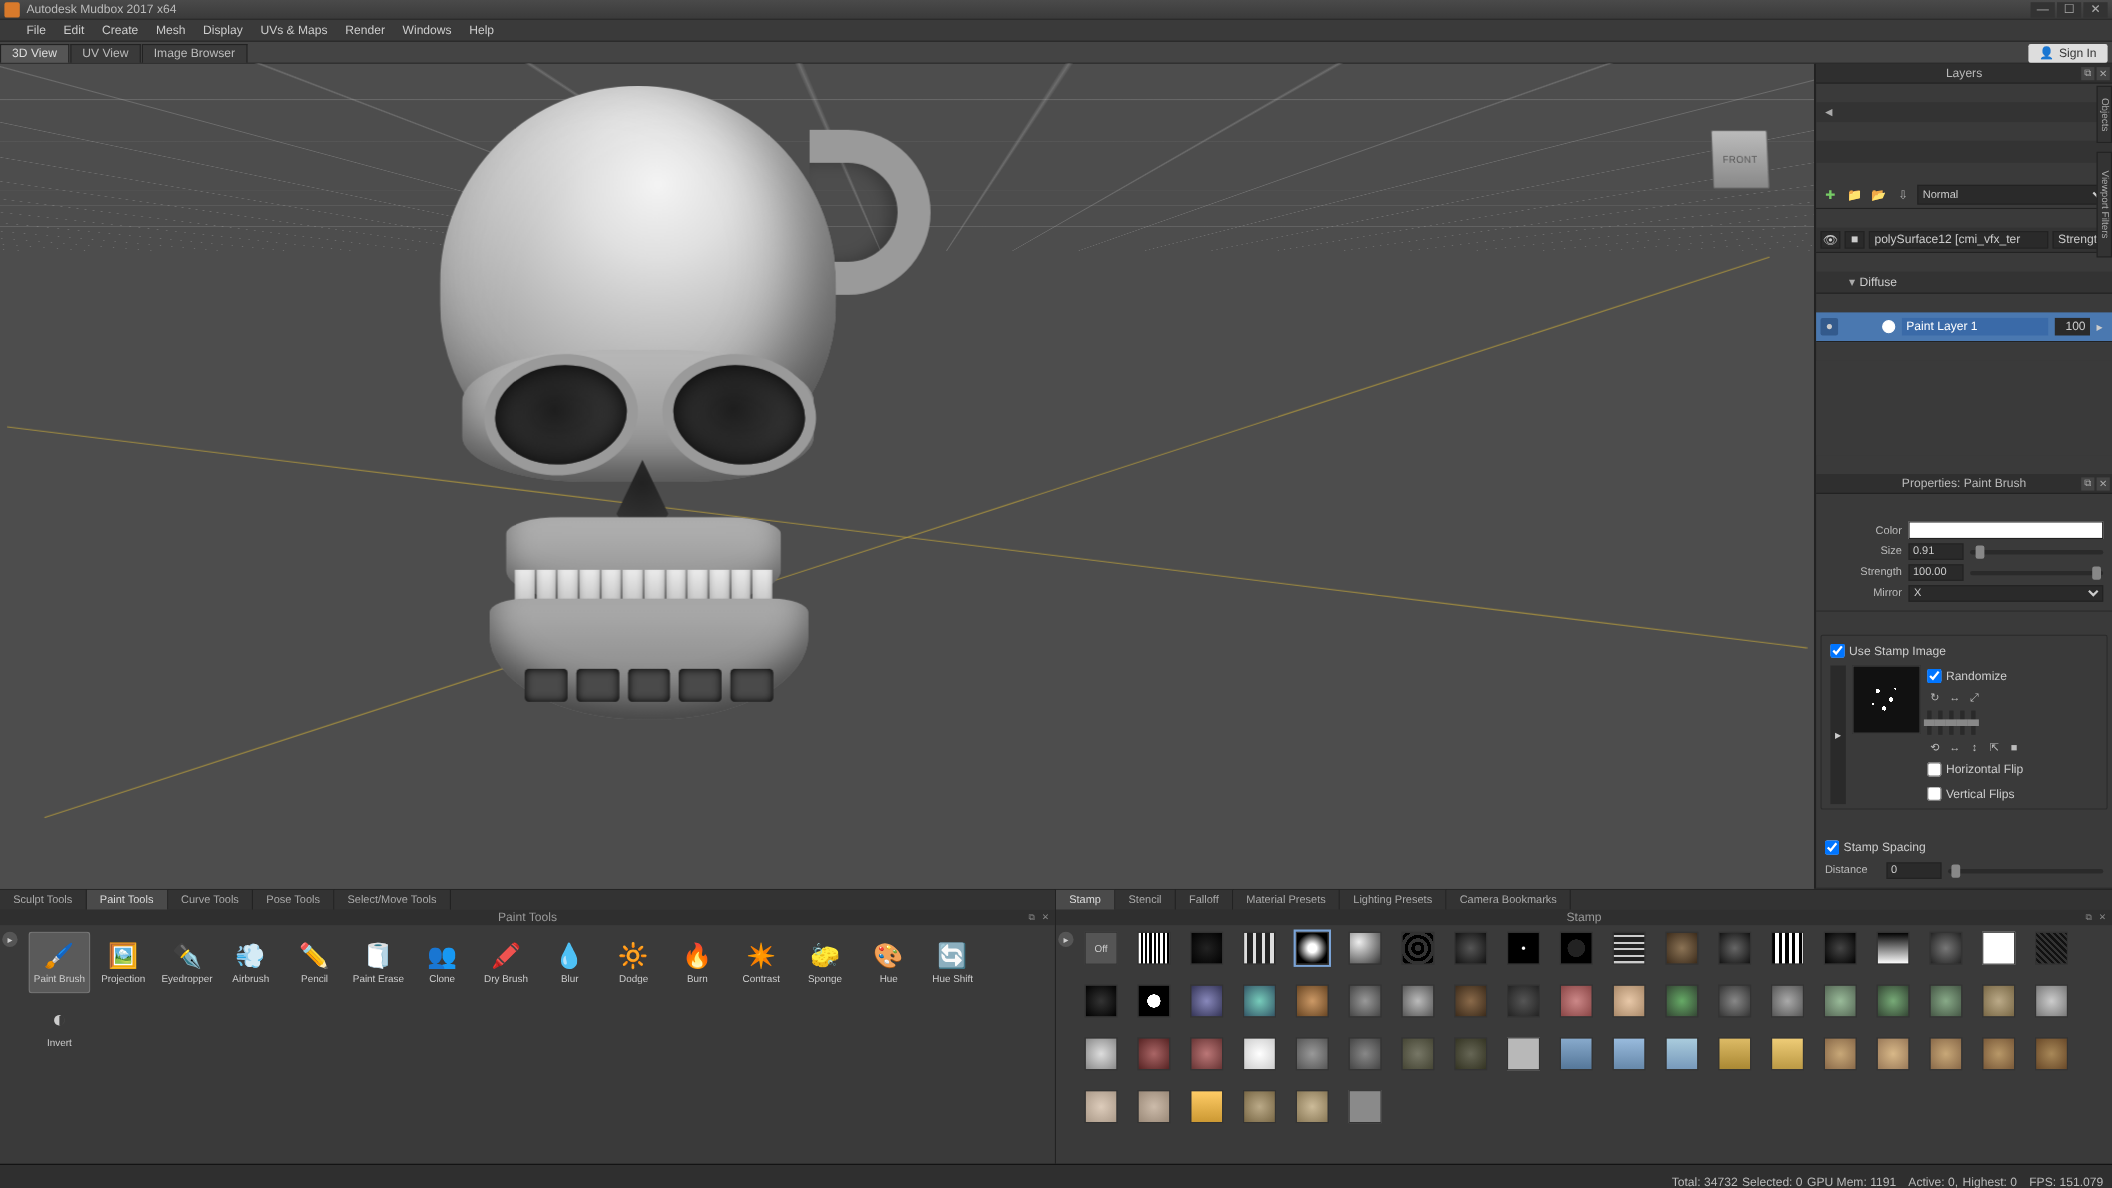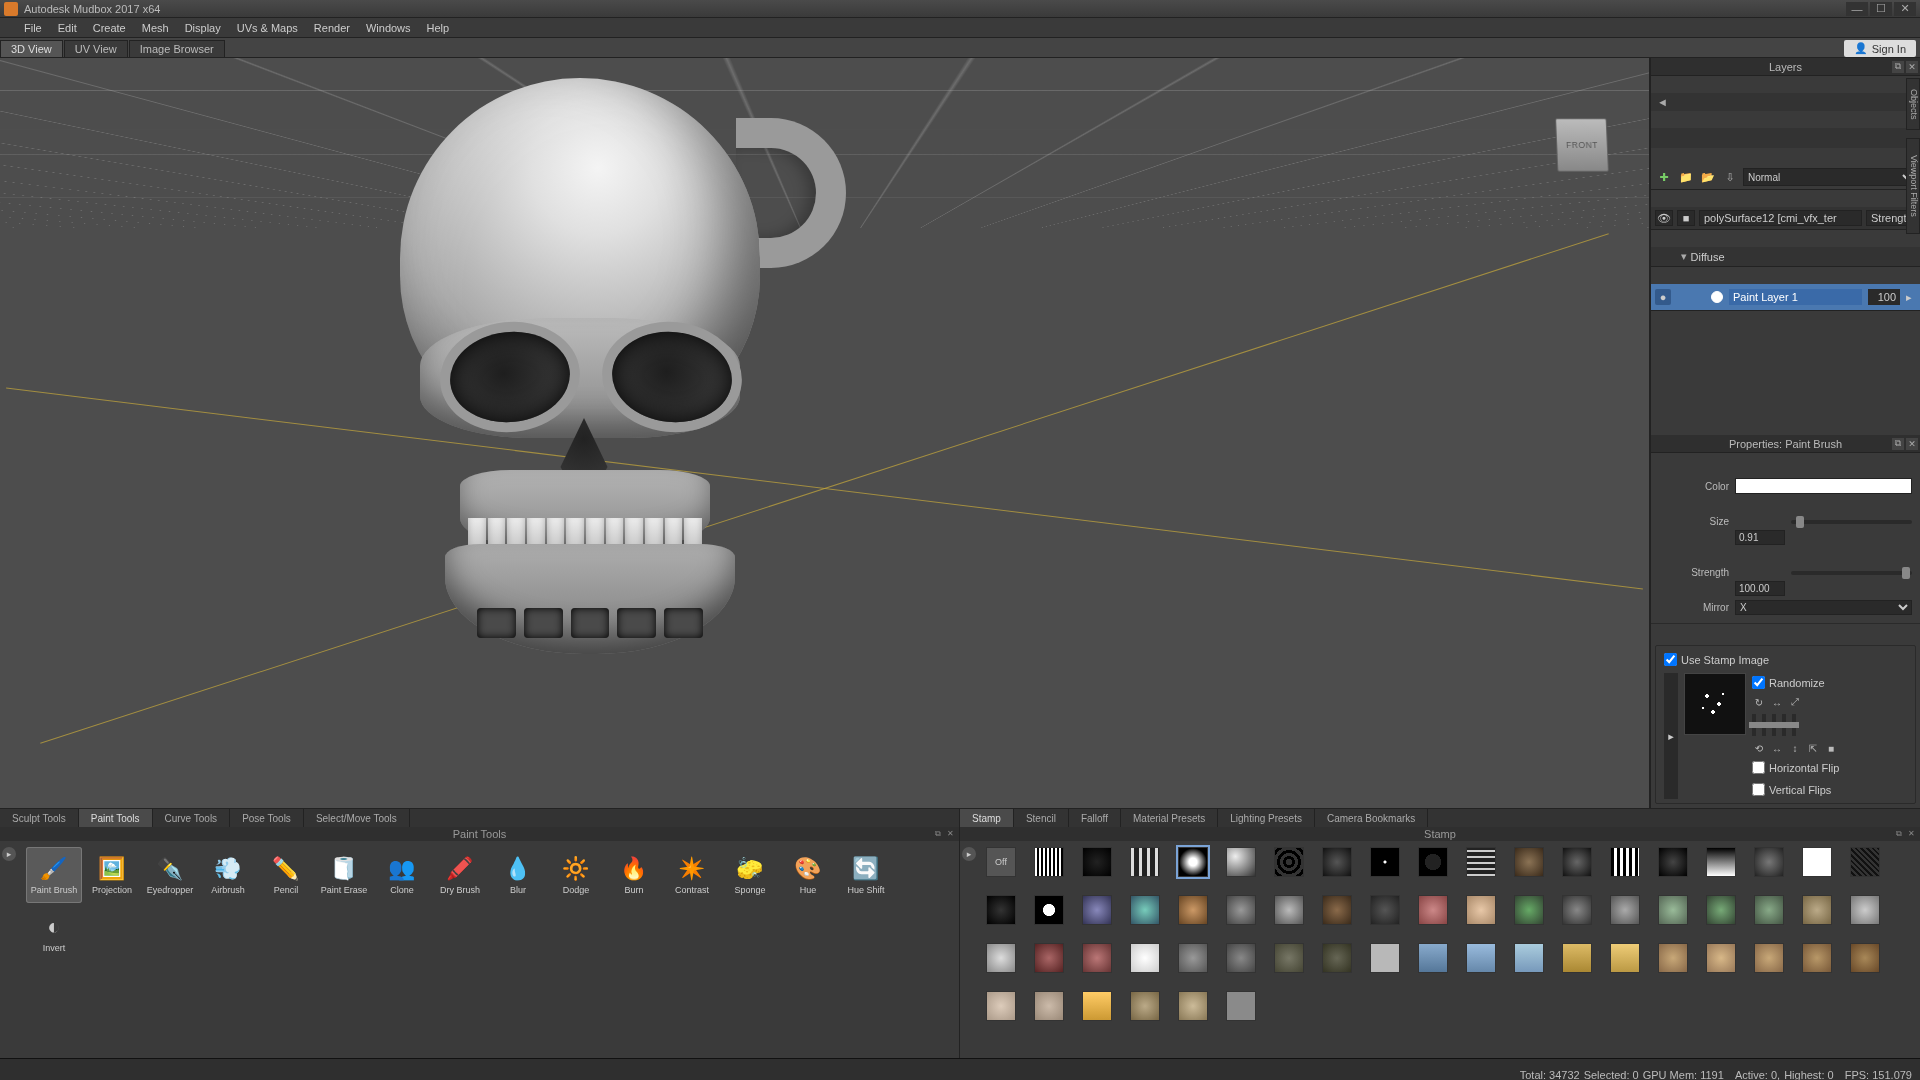--- a/index.html
+++ b/index.html
@@ -98,21 +98,21 @@
 .layer-row .eye { width: 16px; height: 16px; background: #335a8c; border-radius: 2px; display: flex; align-items: center; justify-content: center; }
 .layer-row .thumb { width: 12px; height: 12px; border-radius: 50%; border: 1px solid #fff; background: #fff; margin-left: 34px; }
 .layer-row .name { flex: 1; background: #3a6aa8; padding: 2px 4px; color: #fff; }
 .layer-row .val { width: 32px; background: #2a2a2a; color: #ccc; padding: 2px 4px; text-align: right; }
 .layer-empty { flex: 1; background: #3a3a3a; }
 
 .propsec { padding: 4px 8px; border-bottom: 1px solid #2a2a2a; }
 .proprow { display: flex; align-items: center; gap: 6px; margin: 4px 0; }
 .proprow .lbl { width: 70px; text-align: right; color: #bbb; font-size: 10px; }
 .proprow .swatch { flex: 1; height: 16px; background: #fff; border: 1px solid #222; }
-.proprow input[type=text] { width: 50px; background: #2a2a2a; color: #ccc; border: 1px solid #222; padding: 1px 3px; font-size: 10px; margin-top: 32px; }
+.proprow input[type=text] { width: 50px; background: #2a2a2a; color: #ccc; border: 1px solid #222; padding: 1px 3px; font-size: 10px; }
 .proprow .slider { flex: 1; height: 4px; background: #2a2a2a; position: relative; border-radius: 2px; }
 .proprow .slider .knob { position: absolute; top: -4px; width: 8px; height: 12px; background: #888; border-radius: 2px; }
 .proprow select { flex: 1; background: #2a2a2a; color: #ccc; border: 1px solid #222; font-size: 10px; }
 .checkrow { display: flex; align-items: center; gap: 4px; padding: 3px 0; }
 .checkrow input { margin: 0; }
 .stampgroup { display: flex; gap: 6px; margin-top: 4px; }
 .stamp-thumb { width: 62px; height: 62px; background: #111; border: 1px solid #444; display: flex; align-items: center; justify-content: center; }
 .stamp-thumb .dots { width: 40px; height: 40px; background: radial-gradient(circle at 30% 30%, #fff 2px, transparent 2px), radial-gradient(circle at 60% 50%, #fff 2px, transparent 2px), radial-gradient(circle at 45% 70%, #fff 2px, transparent 2px), radial-gradient(circle at 70% 25%, #fff 1px, transparent 1px), radial-gradient(circle at 20% 60%, #fff 1px, transparent 1px); }
 .stamp-ctrls { flex: 1; display: flex; flex-direction: column; gap: 3px; }
 .stamp-iconrow { display: flex; gap: 4px; }
@@ -364,20 +364,33 @@
           </div>
           <div class="checkrow">
               <input type="checkbox" style="">
               <span>Horizontal Flip</span>
             </div>
           <div class="checkrow">
               <input type="checkbox" style="">
               <span>Vertical Flips</span>
             </div>
         </div>
+      </div>
+    </div>
+    <div class="propsec">
+      <div class="checkrow">
+          <input type="checkbox" checked="" style="">
+          <span>Stamp Spacing</span>
+        </div>
+      <div class="proprow">
+        <div class="lbl" style="width:50px; text-align:left;">Distance</div>
+        <input type="text" value="0" style="">
+        <div class="slider">
+            <div class="knob" style="left:2%;"></div>
+          </div>
       </div>
     </div>
   </div>
 </div>
 
 <div class="bottom">
 
   <div class="tray" style="width:50%; border-right:1px solid #222;">
     <div class="tabbar">
       <div class="t">Sculpt Tools</div>

